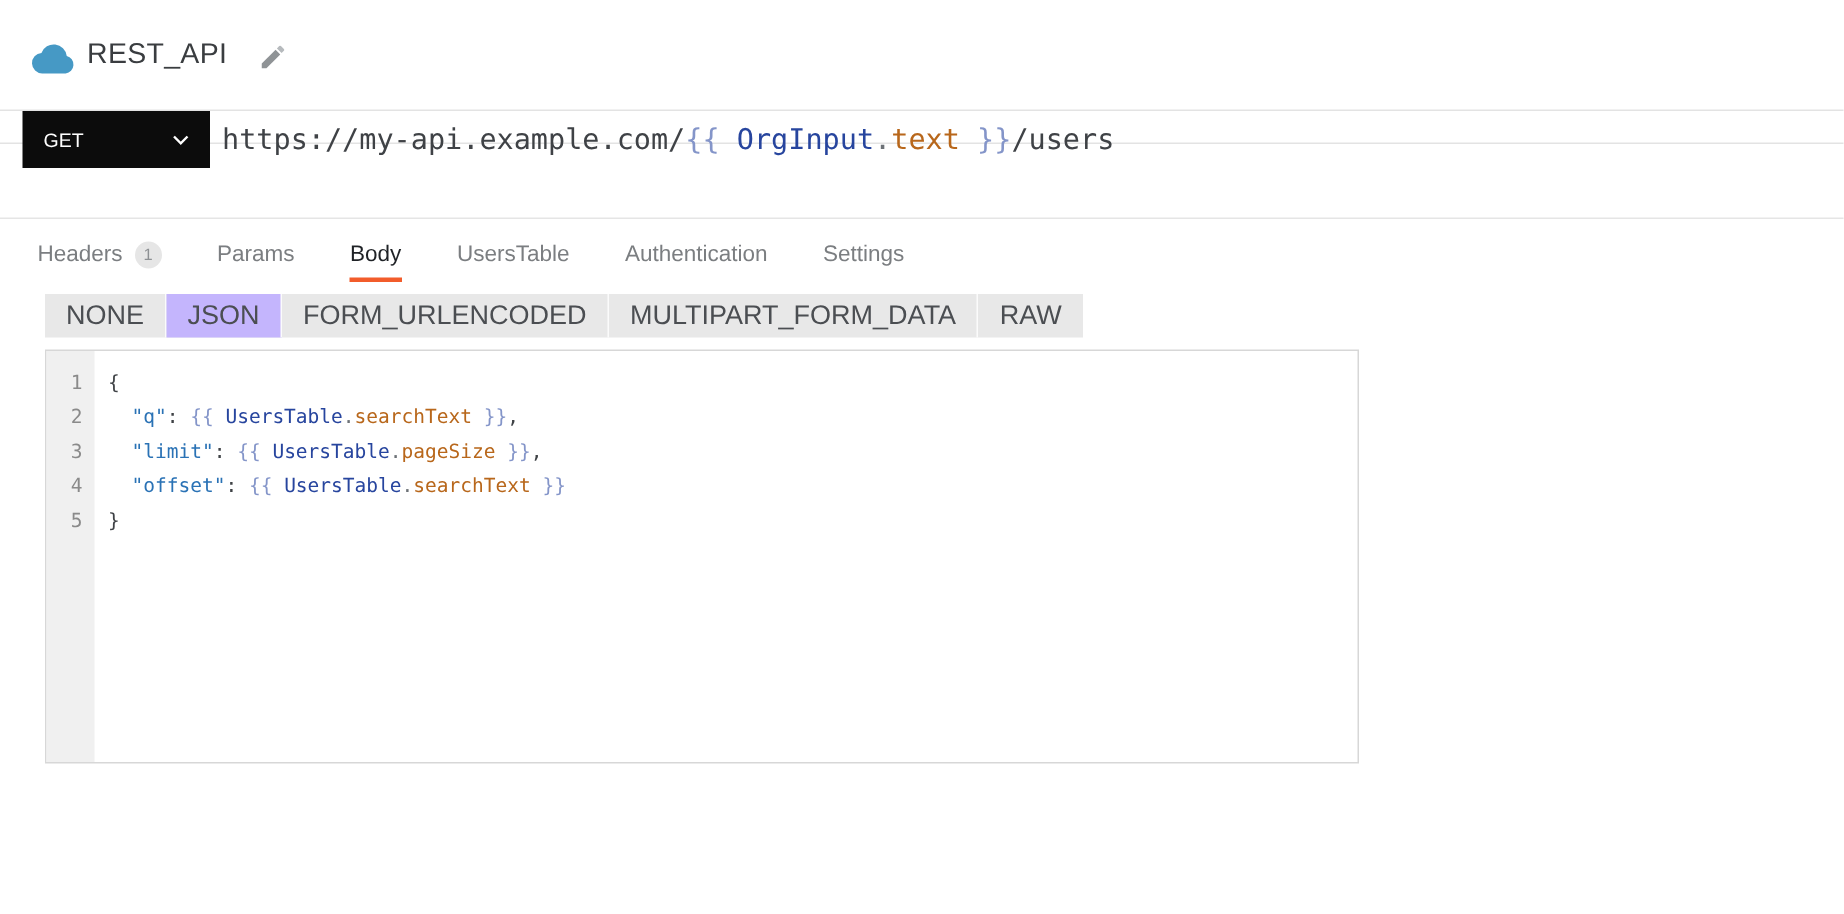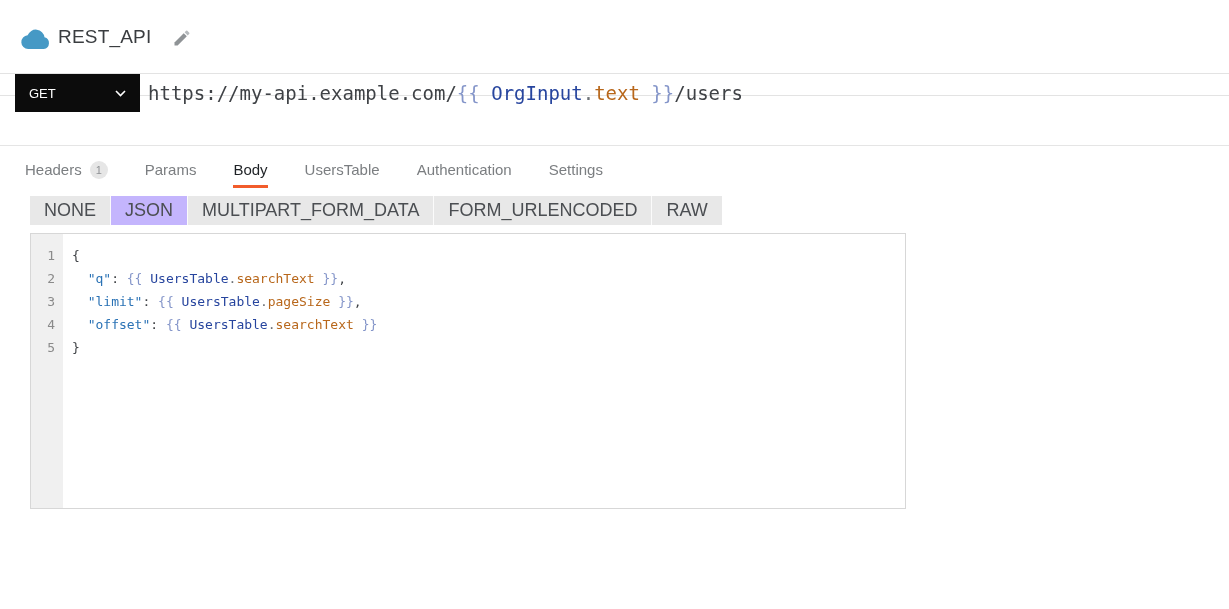--- a/index.html
+++ b/index.html
@@ -122,22 +122,22 @@
     <span>Authentication</span>
   </div>
   <div class="tab">
     <span>Settings</span>
   </div>
 </div>
 
 <div class="subtabs">
   <div class="subtab">NONE</div>
   <div class="subtab active">JSON</div>
+  <div class="subtab">FORM_URLENCODED</div>
   <div class="subtab">MULTIPART_FORM_DATA</div>
-  <div class="subtab">FORM_URLENCODED</div>
   <div class="subtab">RAW</div>
 </div>
 
 <div class="editor">
   <div class="gutter">
     <div class="line-num">1</div>
     <div class="line-num">2</div>
     <div class="line-num">3</div>
     <div class="line-num">4</div>
     <div class="line-num">5</div>

